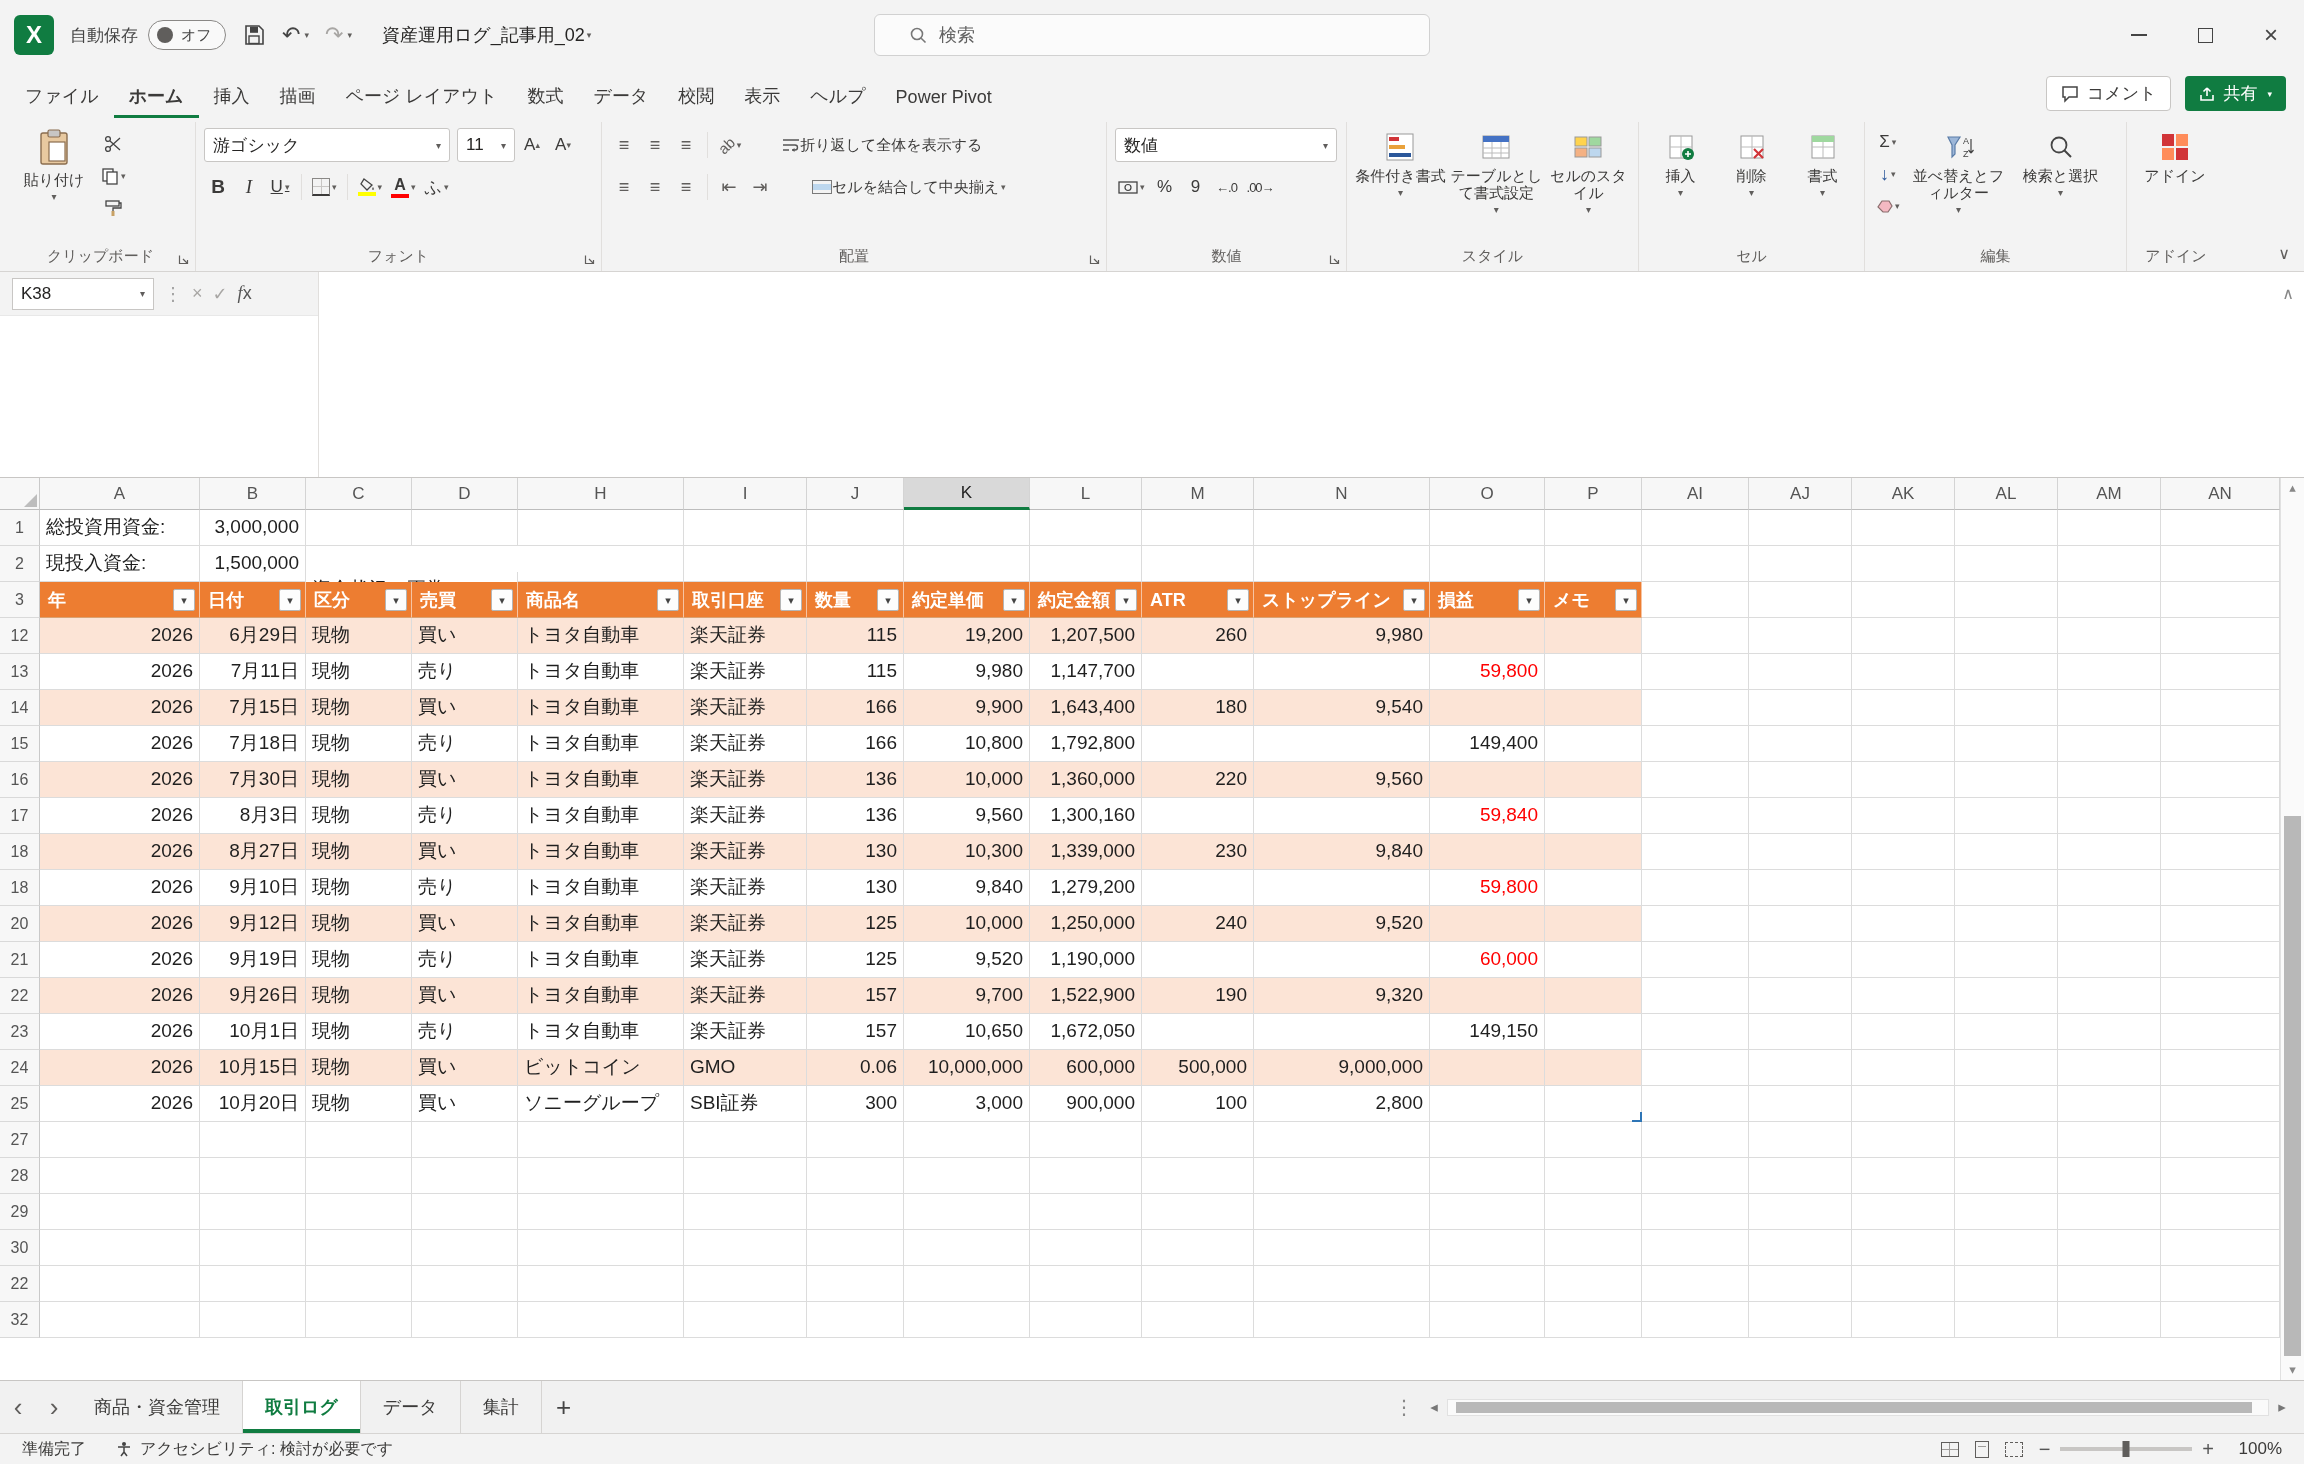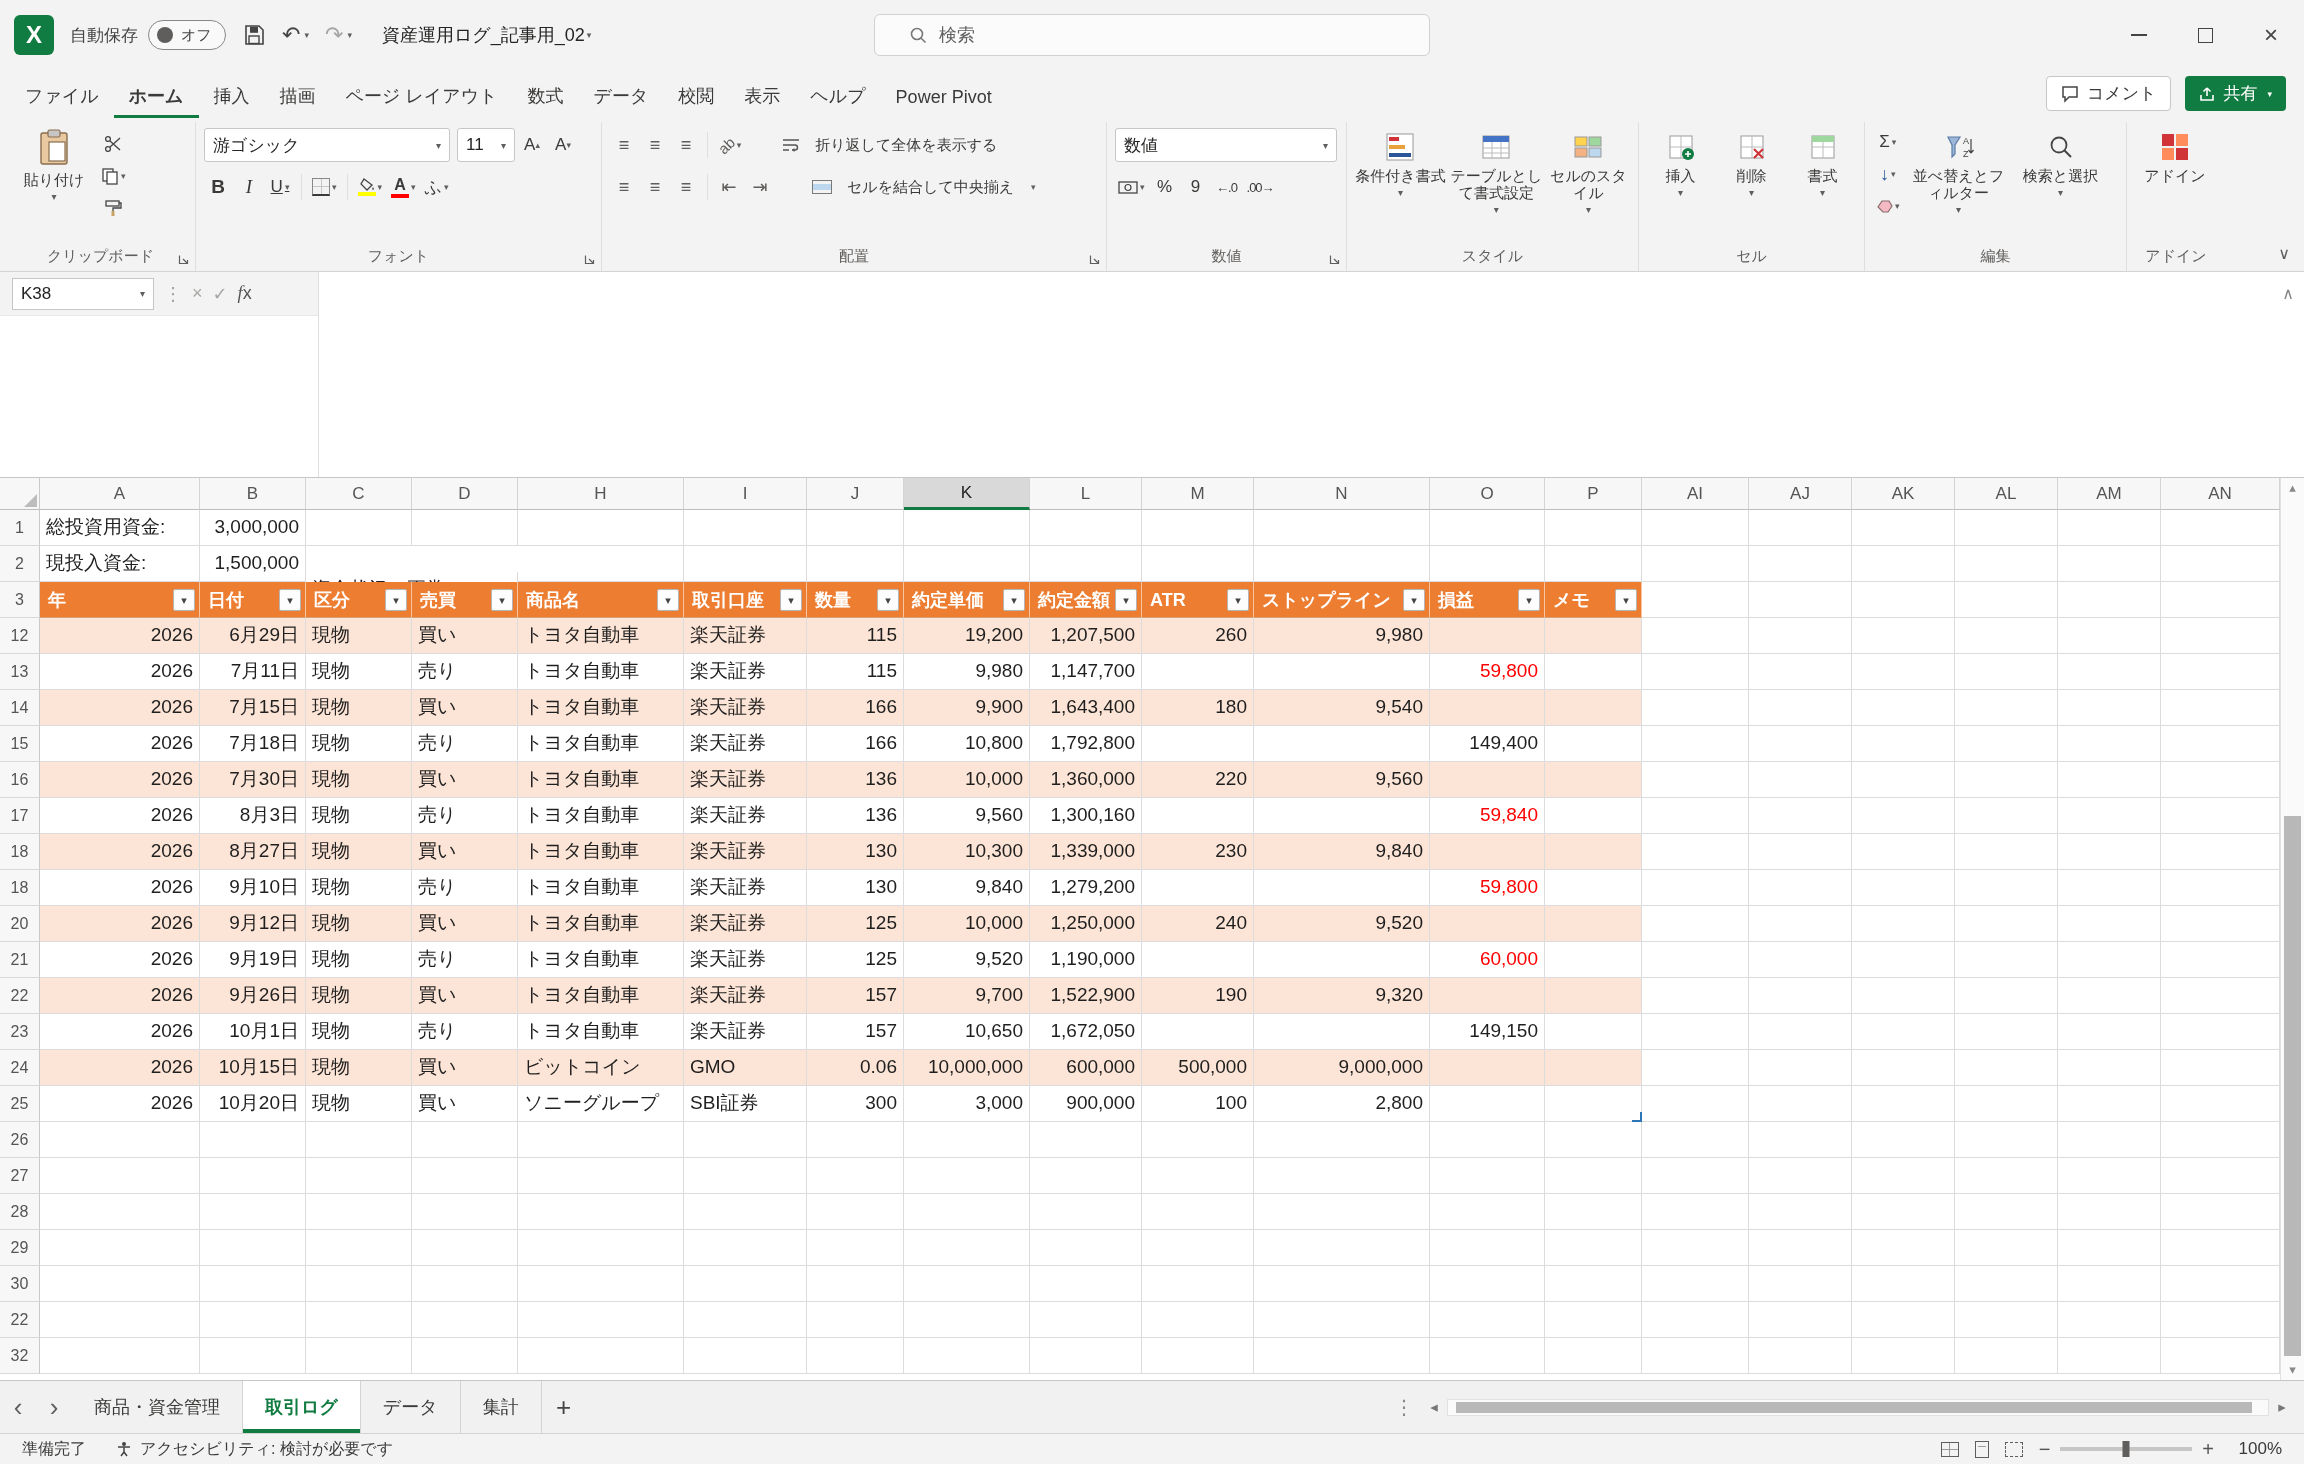--- a/index.html
+++ b/index.html
@@ -57,21 +57,21 @@
   .fsel .car{font-size:10px;color:#605e5c;}
   .fsel.name{width:246px;}
   .fsel.size{width:58px;margin-left:4px;}
   .fsel.num{width:222px;}
   .tinycar{font-size:9px;vertical-align:super;color:#605e5c;}
   .cbar{display:block;width:18px;height:4px;margin-top:1px;}
   .fc-ic{display:flex;flex-direction:column;align-items:center;font-size:16px;font-weight:bold;line-height:16px;}
   .bord-ic{width:18px;height:18px;border:1px solid #8a8886;border-bottom:2.5px solid #3b3a39;display:inline-block;background-image:linear-gradient(#c8c6c4,#c8c6c4),linear-gradient(#c8c6c4,#c8c6c4);background-size:1px 100%,100% 1px;background-position:center;background-repeat:no-repeat;}
   .alico{font-size:18px;color:#605e5c;line-height:1;}
   .orient{display:inline-block;transform:rotate(-45deg);font-size:15px;color:#605e5c;}
-  .wrapbtn{display:flex;align-items:center;gap:15px;font-size:15px;color:#3b3a39;padding:0 6px;height:34px;border-radius:3px;}
+  .wrapbtn{display:flex;align-items:center;gap:0;font-size:15px;color:#3b3a39;padding:0 6px;height:34px;border-radius:3px;}
   .merge-ic{width:20px;height:14px;border:1px solid #7a7a7a;background:linear-gradient(#bdd7ee,#bdd7ee) center/100% 6px no-repeat;display:inline-block;}
   .dec{font-size:13px;color:#3b3a39;letter-spacing:-1px;}
   .collapse-ribbon{position:absolute;right:14px;bottom:8px;color:#605e5c;font-size:16px;}
 
   
   .fband{position:absolute;top:272px;left:0;right:0;height:206px;background:#fff;border-bottom:1px solid #c8c6c4;}
   .fb-left{position:absolute;left:0;top:0;width:318px;height:44px;background:#f3f3f3;display:flex;align-items:center;padding-left:12px;gap:10px;border-bottom:1px solid #e8e8e8;}
   .namebox{width:142px;height:32px;background:#fff;border:1px solid #c8c6c4;display:flex;align-items:center;justify-content:space-between;padding:0 8px;font-size:17px;color:#252423;}
   .namebox .car{font-size:10px;color:#605e5c;}
   .fb-dots{color:#a0a0a0;font-size:18px;}
@@ -989,42 +989,20 @@
         <div class="gcell ar" style="width: 115px;"></div>
         <div class="gcell al" style="width: 97px;"></div>
         <div class="gcell " style="width: 107px;"></div>
         <div class="gcell " style="width: 103px;"></div>
         <div class="gcell " style="width: 103px;"></div>
         <div class="gcell " style="width: 103px;"></div>
         <div class="gcell " style="width: 103px;"></div>
         <div class="gcell " style="width: 119px;"></div>
       </div>
       <div class="grow">
-        <div class="gut">26</div>
-        <div class="gcell " style="width: 160px;"></div>
-        <div class="gcell " style="width: 106px;"></div>
-        <div class="gcell " style="width: 106px;"></div>
-        <div class="gcell " style="width: 106px;"></div>
-        <div class="gcell " style="width: 166px;"></div>
-        <div class="gcell " style="width: 123px;"></div>
-        <div class="gcell " style="width: 97px;"></div>
-        <div class="gcell " style="width: 126px;"></div>
-        <div class="gcell " style="width: 112px;"></div>
-        <div class="gcell " style="width: 112px;"></div>
-        <div class="gcell " style="width: 176px;"></div>
-        <div class="gcell " style="width: 115px;"></div>
-        <div class="gcell " style="width: 97px;"></div>
-        <div class="gcell " style="width: 107px;"></div>
-        <div class="gcell " style="width: 103px;"></div>
-        <div class="gcell " style="width: 103px;"></div>
-        <div class="gcell " style="width: 103px;"></div>
-        <div class="gcell " style="width: 103px;"></div>
-        <div class="gcell " style="width: 119px;"></div>
-      </div>
-      <div class="grow">
         <div class="gut">27</div>
         <div class="gcell " style="width: 160px;"></div>
         <div class="gcell " style="width: 106px;"></div>
         <div class="gcell " style="width: 106px;"></div>
         <div class="gcell " style="width: 106px;"></div>
         <div class="gcell " style="width: 166px;"></div>
         <div class="gcell " style="width: 123px;"></div>
         <div class="gcell " style="width: 97px;"></div>
         <div class="gcell " style="width: 126px;"></div>
         <div class="gcell " style="width: 112px;"></div>

